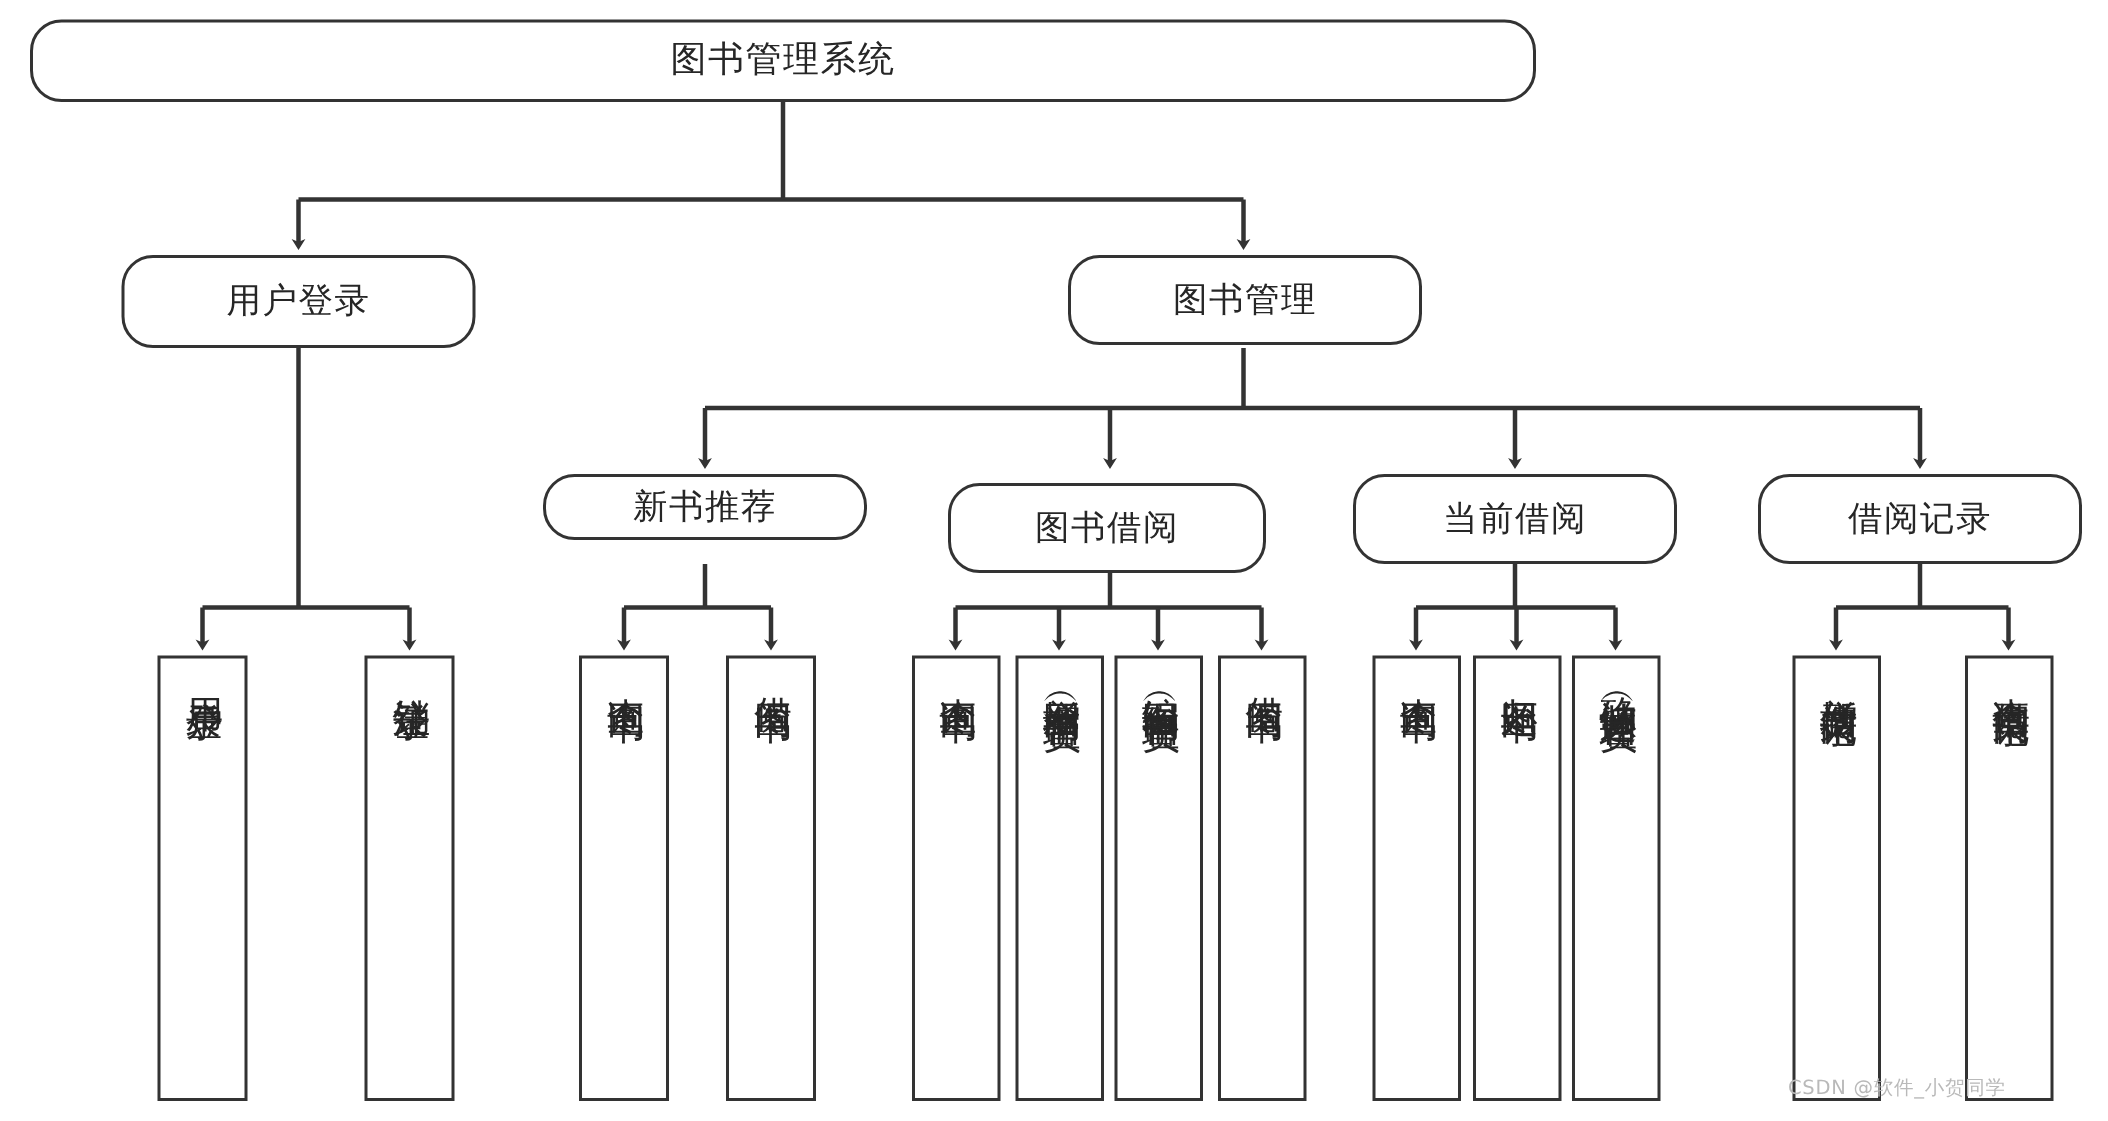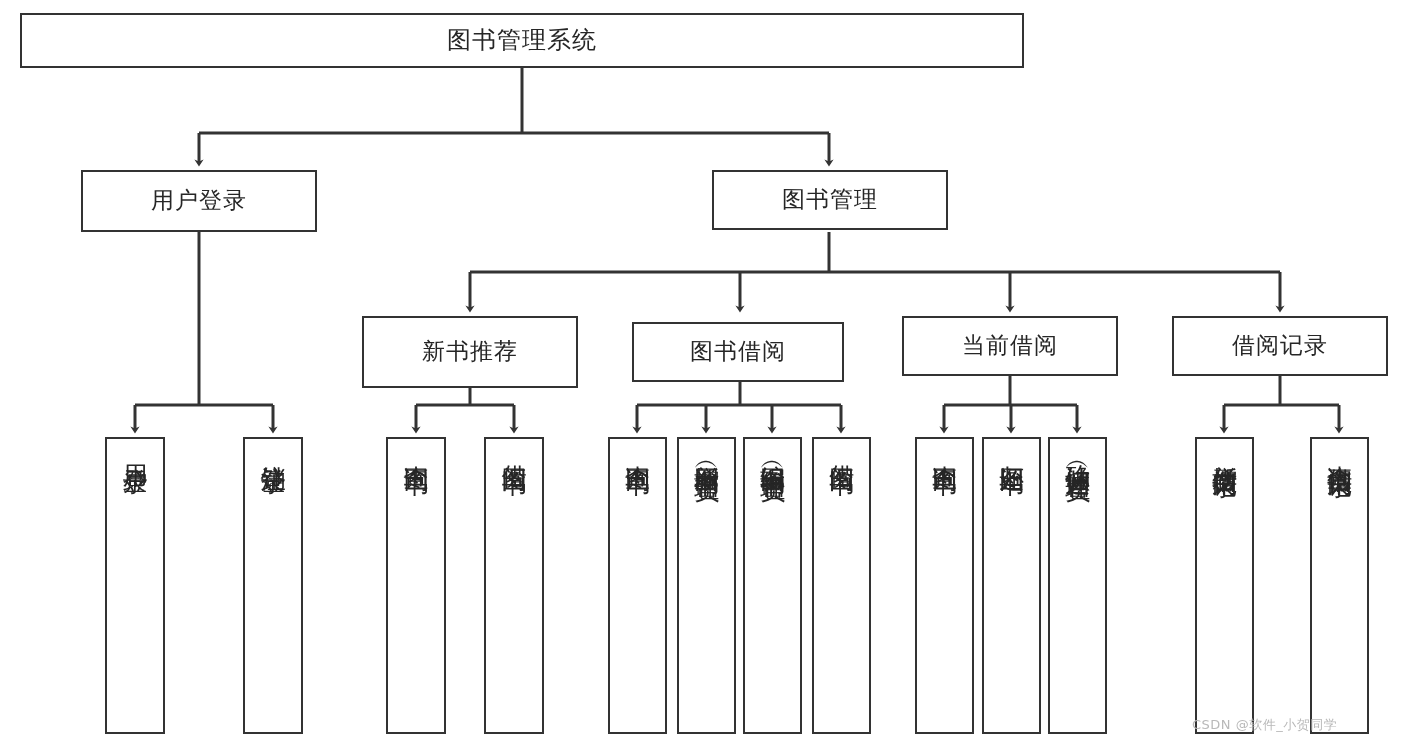--- a/index.html
+++ b/index.html
@@ -33,20 +33,21 @@
     border: 2px solid #333333;
     display: flex;
     align-items: center;
     justify-content: center;
     color: #262626;
   }
   .node.horiz {
     font-size: 23px;
     letter-spacing: 1px;
     line-height: 1.1;
+    border-radius: 21px;
   }
   .node.vert {
     align-items: flex-start;
     padding-top: 6px;
   }
   .node.vert .vlabel {
     writing-mode: vertical-rl;
     text-orientation: upright;
     font-size: 25px;
     line-height: 1.18;
@@ -125,21 +126,21 @@
     <span>图书管理系统</span>
   </div>
 
   <div class="node horiz" style="left:81px; top:170px; width:236px; height:62px;">
     <span>用户登录</span>
   </div>
   <div class="node horiz" style="left:712px; top:170px; width:236px; height:60px;">
     <span>图书管理</span>
   </div>
 
-  <div class="node horiz" style="left:362px; top:316px; width:216px; height:72px;">
+  <div class="node horiz" style="left:362px; top:316px; width:216px; height:44px;">
     <span>新书推荐</span>
   </div>
   <div class="node horiz" style="left:632px; top:322px; width:212px; height:60px;">
     <span>图书借阅</span>
   </div>
   <div class="node horiz" style="left:902px; top:316px; width:216px; height:60px;">
     <span>当前借阅</span>
   </div>
   <div class="node horiz" style="left:1172px; top:316px; width:216px; height:60px;">
     <span>借阅记录</span>

